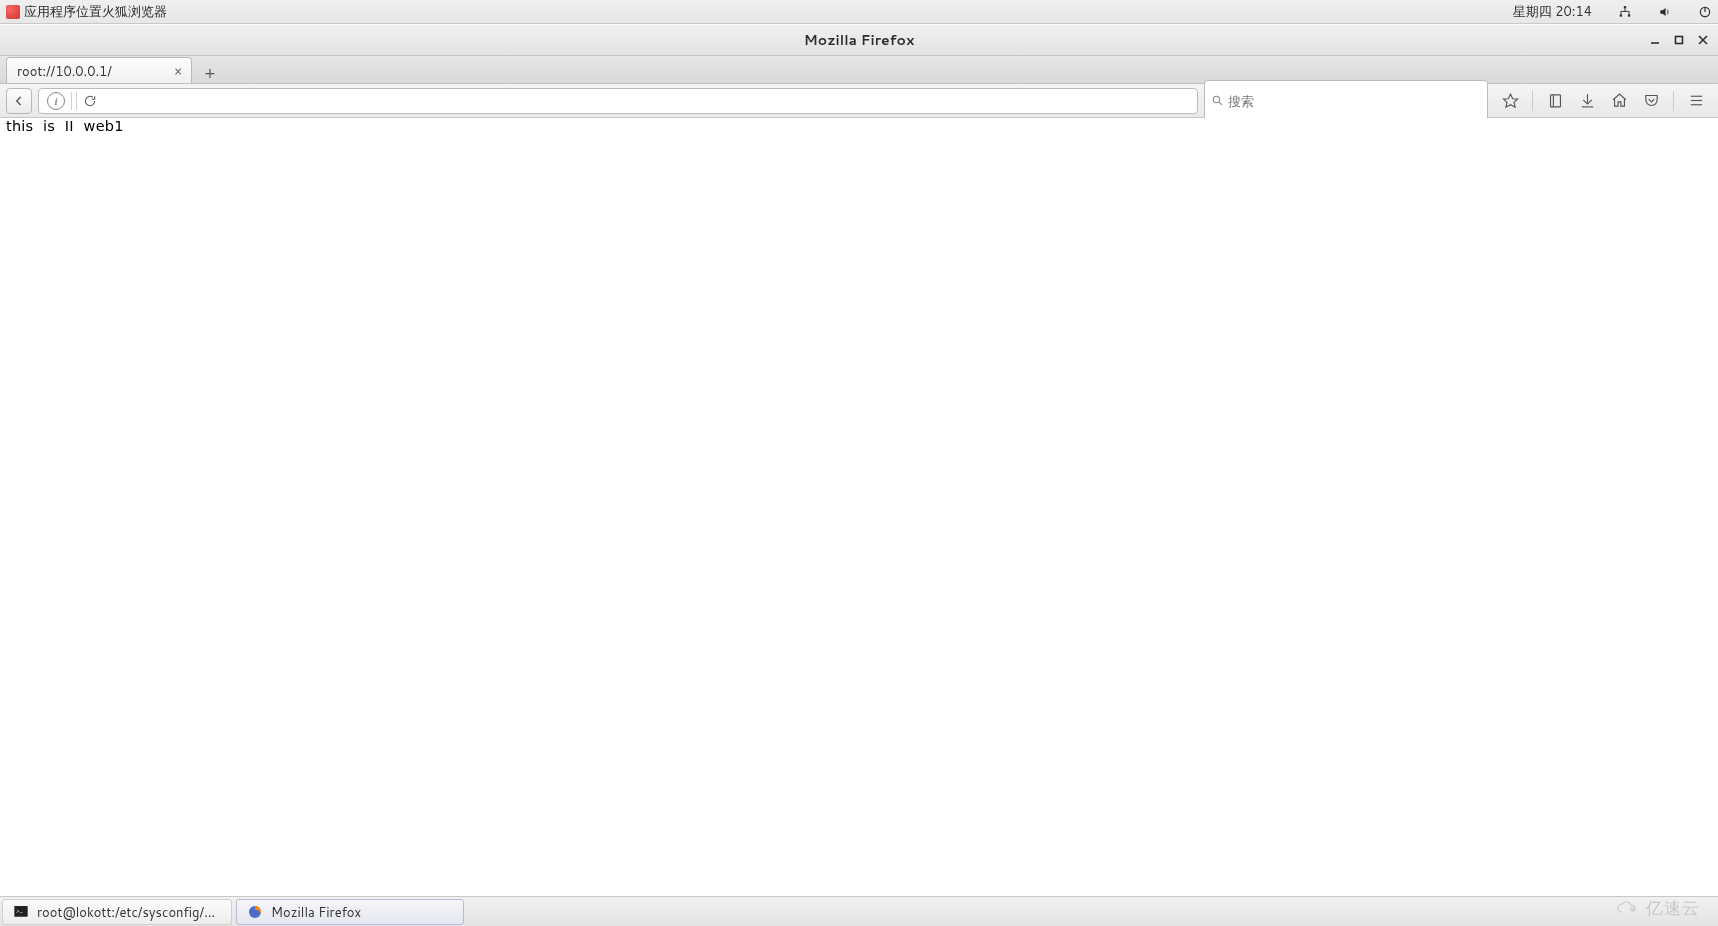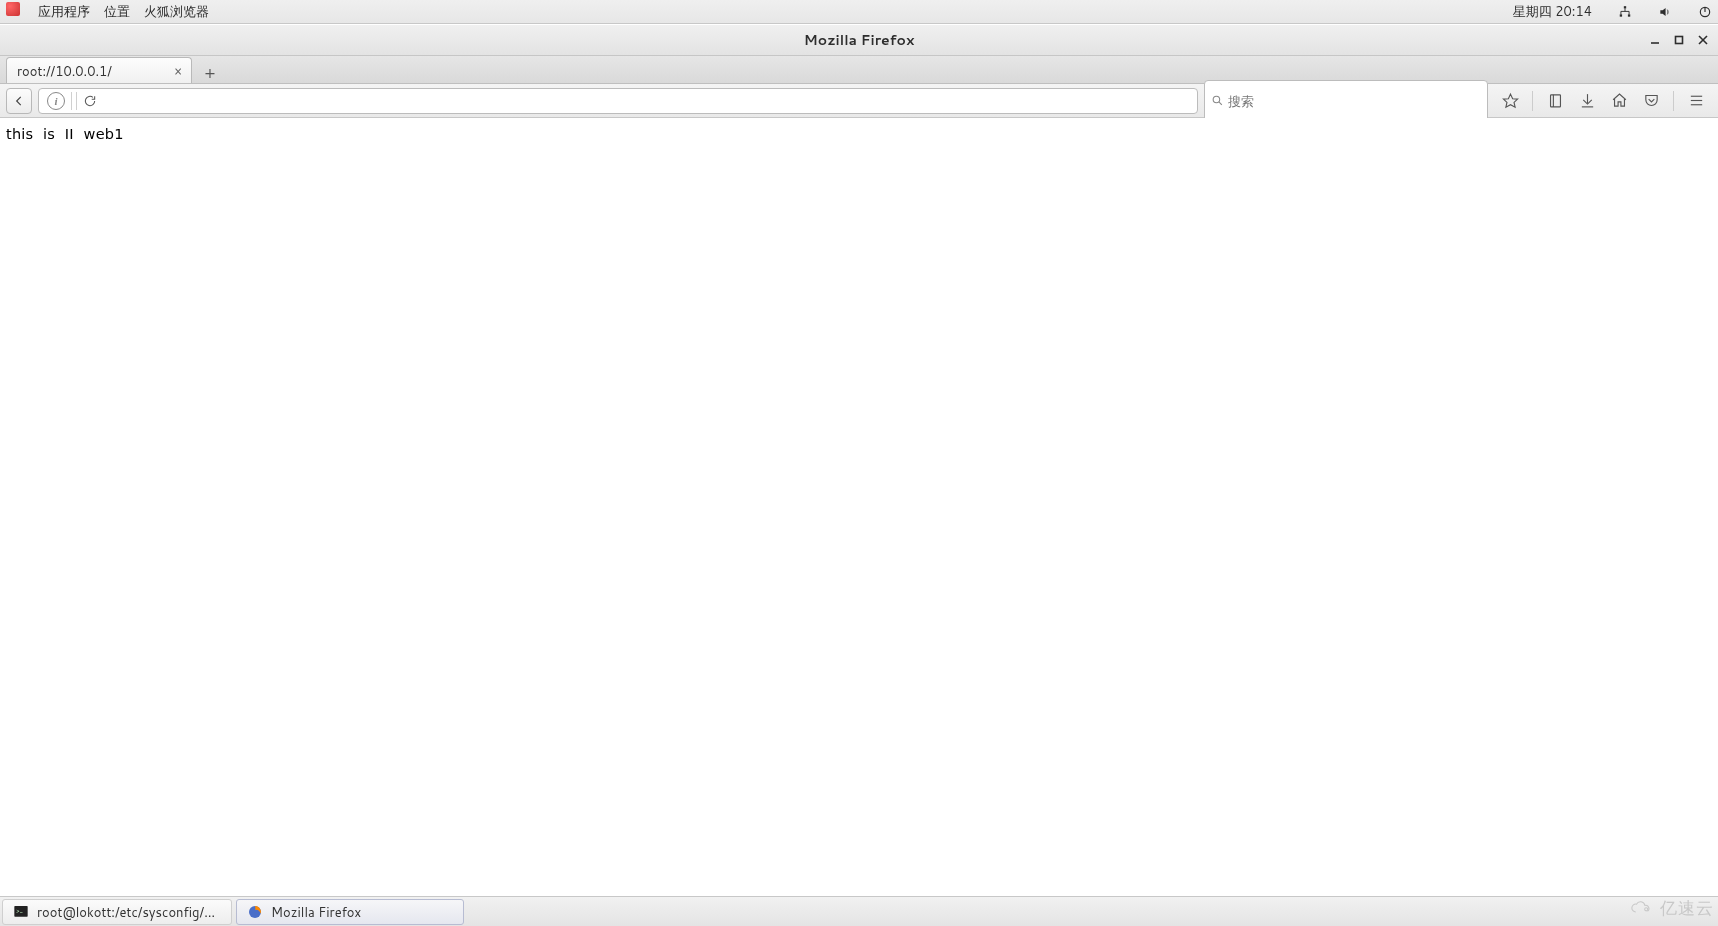--- a/index.html
+++ b/index.html
@@ -1,20 +1,20 @@
 <!DOCTYPE html>
 <html><head>
 <meta charset="utf-8">
 <style>
 * { margin: 0; padding: 0; box-sizing: border-box; }
 html, body { width: 1718px; height: 926px; font-family: "Cantarell", "DejaVu Sans", sans-serif; overflow: hidden; background: #fff; font-size: 13px; }
 
 
 .gnome-panel { height: 24px; background: linear-gradient(#efefef,#e7e7e7); border-bottom: 1px solid #c8c8c8; display: flex; align-items: center; padding: 0 6px; color: #2e2e2e; }
-.gnome-panel .left { display: flex; align-items: flex-start; gap: 14px; }
+.gnome-panel .left { display: flex; align-items: center; }
 .gnome-panel .right { margin-left: auto; display: flex; align-items: center; gap: 26px; }
 .gnome-panel .menu-item { cursor: default; }
 .gnome-panel .activities-icon { width: 14px; height: 14px; background: radial-gradient(circle at 30% 30%, #f66, #c33); border-radius: 2px; margin-right: 4px; }
 .gnome-panel .sys-icon { width: 14px; height: 14px; display:inline-flex; align-items:center; justify-content:center; }
 .gnome-panel svg { width: 14px; height: 14px; fill: #2e2e2e; }
 
 
 .window-titlebar { height: 32px; background: linear-gradient(#f0f0f0,#e3e3e3); border-top: 1px solid #fff; border-bottom: 1px solid #c6c6c6; display:flex; align-items:center; justify-content:center; position:relative; }
 .window-titlebar .title { font-weight:600; font-size:14px; color:#2e2e2e; }
 .window-titlebar .win-controls { position:absolute; right:4px; top:0; bottom:0; display:flex; align-items:center; gap:2px; }
@@ -39,30 +39,30 @@
 .reload-btn svg { width:14px; height:14px; stroke:#555; fill:none; stroke-width:1.8; }
 .searchbar { width:284px; height:42px; border:1px solid #bcbcbc; border-radius:4px; background:#fff; display:flex; align-items:center; padding:0 6px; }
 .searchbar svg { width:13px; height:13px; stroke:#888; fill:none; stroke-width:2; margin-right:4px; }
 .searchbar input { flex:1; border:none; outline:none; font-size:13px; color:#333; background:transparent; font-family:inherit; }
 .toolbar-icons { display:flex; align-items:center; gap:12px; padding:0 6px; }
 .toolbar-icons .tb-btn { width:20px; height:20px; display:flex; align-items:center; justify-content:center; }
 .toolbar-icons svg { width:17px; height:17px; stroke:#555; fill:none; stroke-width:1.6; }
 .toolbar-sep { width:1px; height:20px; background:#ccc; }
 
 
-.page-content { position:absolute; top:118px; left:0; right:0; bottom:30px; background:#fff; padding:8px 6px; font-family: "DejaVu Sans", sans-serif; font-size:14.5px; color:#000; overflow:auto; }
+.page-content { position:absolute; top:118px; left:0; right:0; bottom:30px; background:#fff; padding:0 6px; font-family: "DejaVu Sans", sans-serif; font-size:14.5px; color:#000; overflow:auto; }
 .page-content .body-text { word-spacing: 5px; letter-spacing: .2px; }
 
 
 .taskbar { position:absolute; left:0; right:0; bottom:0; height:30px; background: linear-gradient(#f1f1f1,#e4e4e4); border-top:1px solid #c8c8c8; display:flex; align-items:center; }
 .task-item { height:26px; display:flex; align-items:center; padding:0 10px; gap:8px; border:1px solid #cfcfcf; border-radius:3px; margin:0 2px; background:linear-gradient(#fbfbfb,#ededed); font-size:13px; color:#333; max-width:230px; min-width:228px; }
 .task-item.active { background:linear-gradient(#f6f6f8,#e5e7ef); border-color:#b7bcd2; }
 .task-item .app-icon { width:16px; height:16px; flex-shrink:0; }
 .task-item .label { white-space:nowrap; overflow:hidden; text-overflow:ellipsis; }
-.watermark { position:absolute; right:4px; bottom:6px; display:flex; align-items:center; gap:6px; color:#c8c8c8; font-size:17px; font-weight:500; letter-spacing:1px; }
+.watermark { position:absolute; right:18px; bottom:6px; display:flex; align-items:center; gap:6px; color:#c8c8c8; font-size:17px; font-weight:500; letter-spacing:1px; }
 .watermark svg { width:26px; height:20px; stroke:#c8c8c8; fill:none; stroke-width:1.6; }
 </style>
 </head>
 <body>
 
 <div class="gnome-panel">
   <div class="left">
     <span class="activities-icon"></span>
     <span class="menu-item">应用程序</span>
     <span class="menu-item">位置</span>

